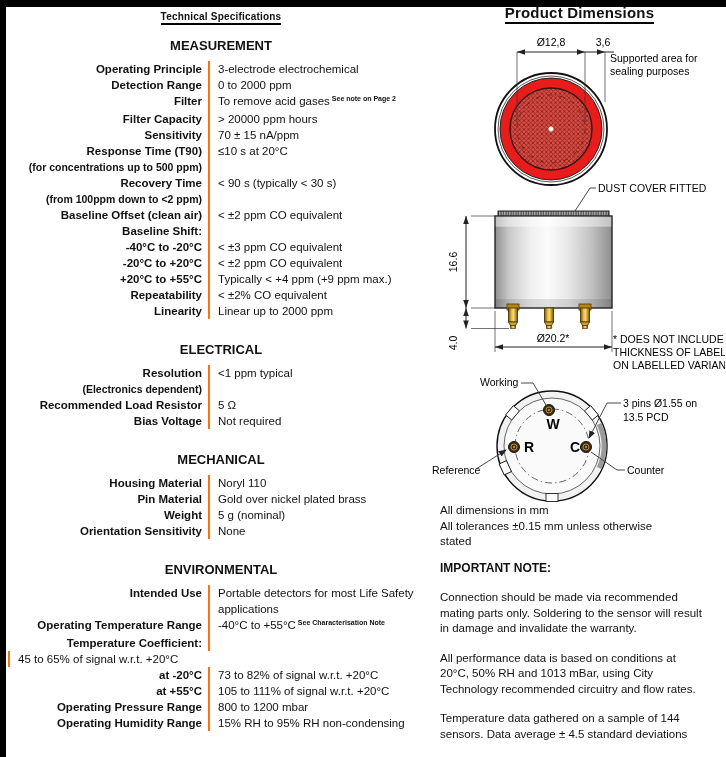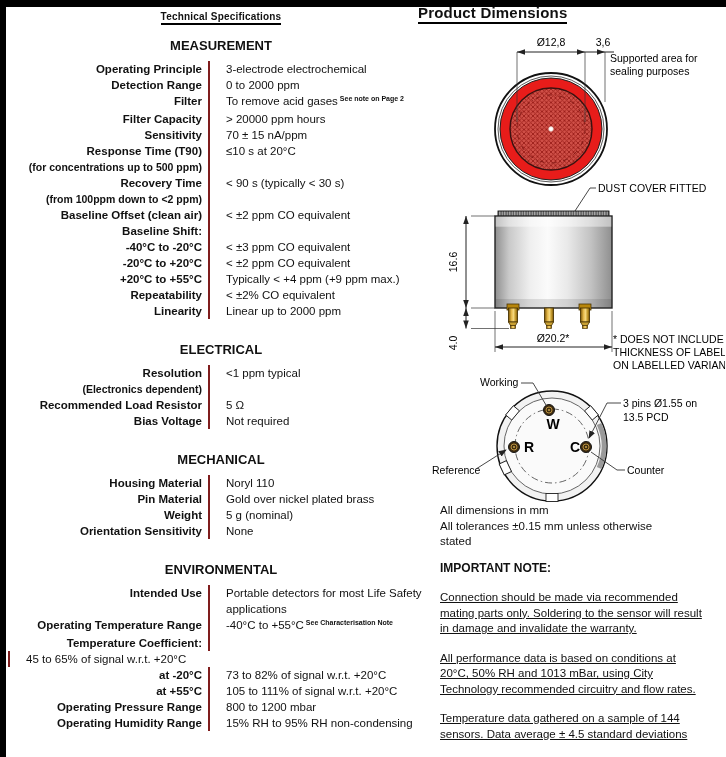--- a/index.html
+++ b/index.html
@@ -22,37 +22,37 @@
   .section{margin-top:23px;}
   .section:first-of-type{margin-top:13px;}
   .sec-heading{text-align:center;font-weight:bold;font-size:13px;margin-bottom:8px;}
   .spec-row{display:flex;align-items:flex-start;}
   .spec-row .lbl{
     width:200px;flex:0 0 200px;text-align:right;font-weight:bold;
     font-size:11.5px;line-height:16px;padding-right:6px;box-sizing:border-box;
   }
   .spec-row .lbl.small{font-size:10.5px;}
   .spec-row .val{
-    flex:1;border-left:2px solid #7f1d1d;padding-left:16px;
+    flex:1;border-left:2px solid #f97316;padding-left:8px;
     font-size:11.5px;line-height:16px;max-width:197px;min-height:16px;
   }
   .sup{font-size:7px;font-weight:bold;position:relative;top:-4px;white-space:nowrap;}
 
   
-  .right-title{position:absolute;left:418px;top:4px;width:293px;text-align:left;}
+  .right-title{position:absolute;left:433px;top:4px;width:293px;text-align:center;}
   .right-title span{
     display:inline-block;font-size:15px;font-weight:bold;
     border-bottom:2px solid #000;padding-bottom:1px;letter-spacing:.2px;
   }
   .dims-svg{position:absolute;left:425px;top:26px;}
   .dim-notes{position:absolute;left:440px;top:503px;width:272px;font-size:11.5px;line-height:15.5px;}
   .dim-notes p{margin:0;}
   .w-narrow{max-width:243px;}
   .imp-heading{font-weight:bold;font-size:12px;margin:11px 0 0 0 !important;}
-  .imp-para{margin-top:14px !important;max-width:262px;text-decoration:underline;}
+  .imp-para{margin-top:14px !important;max-width:262px;}
 </style>
 </head>
 <body>
 
 <div class="edge-top"></div>
 <div class="edge-left"></div>
 
 <div class="left-col">
   <div class="doc-title">
     <span>Technical Specifications</span>

